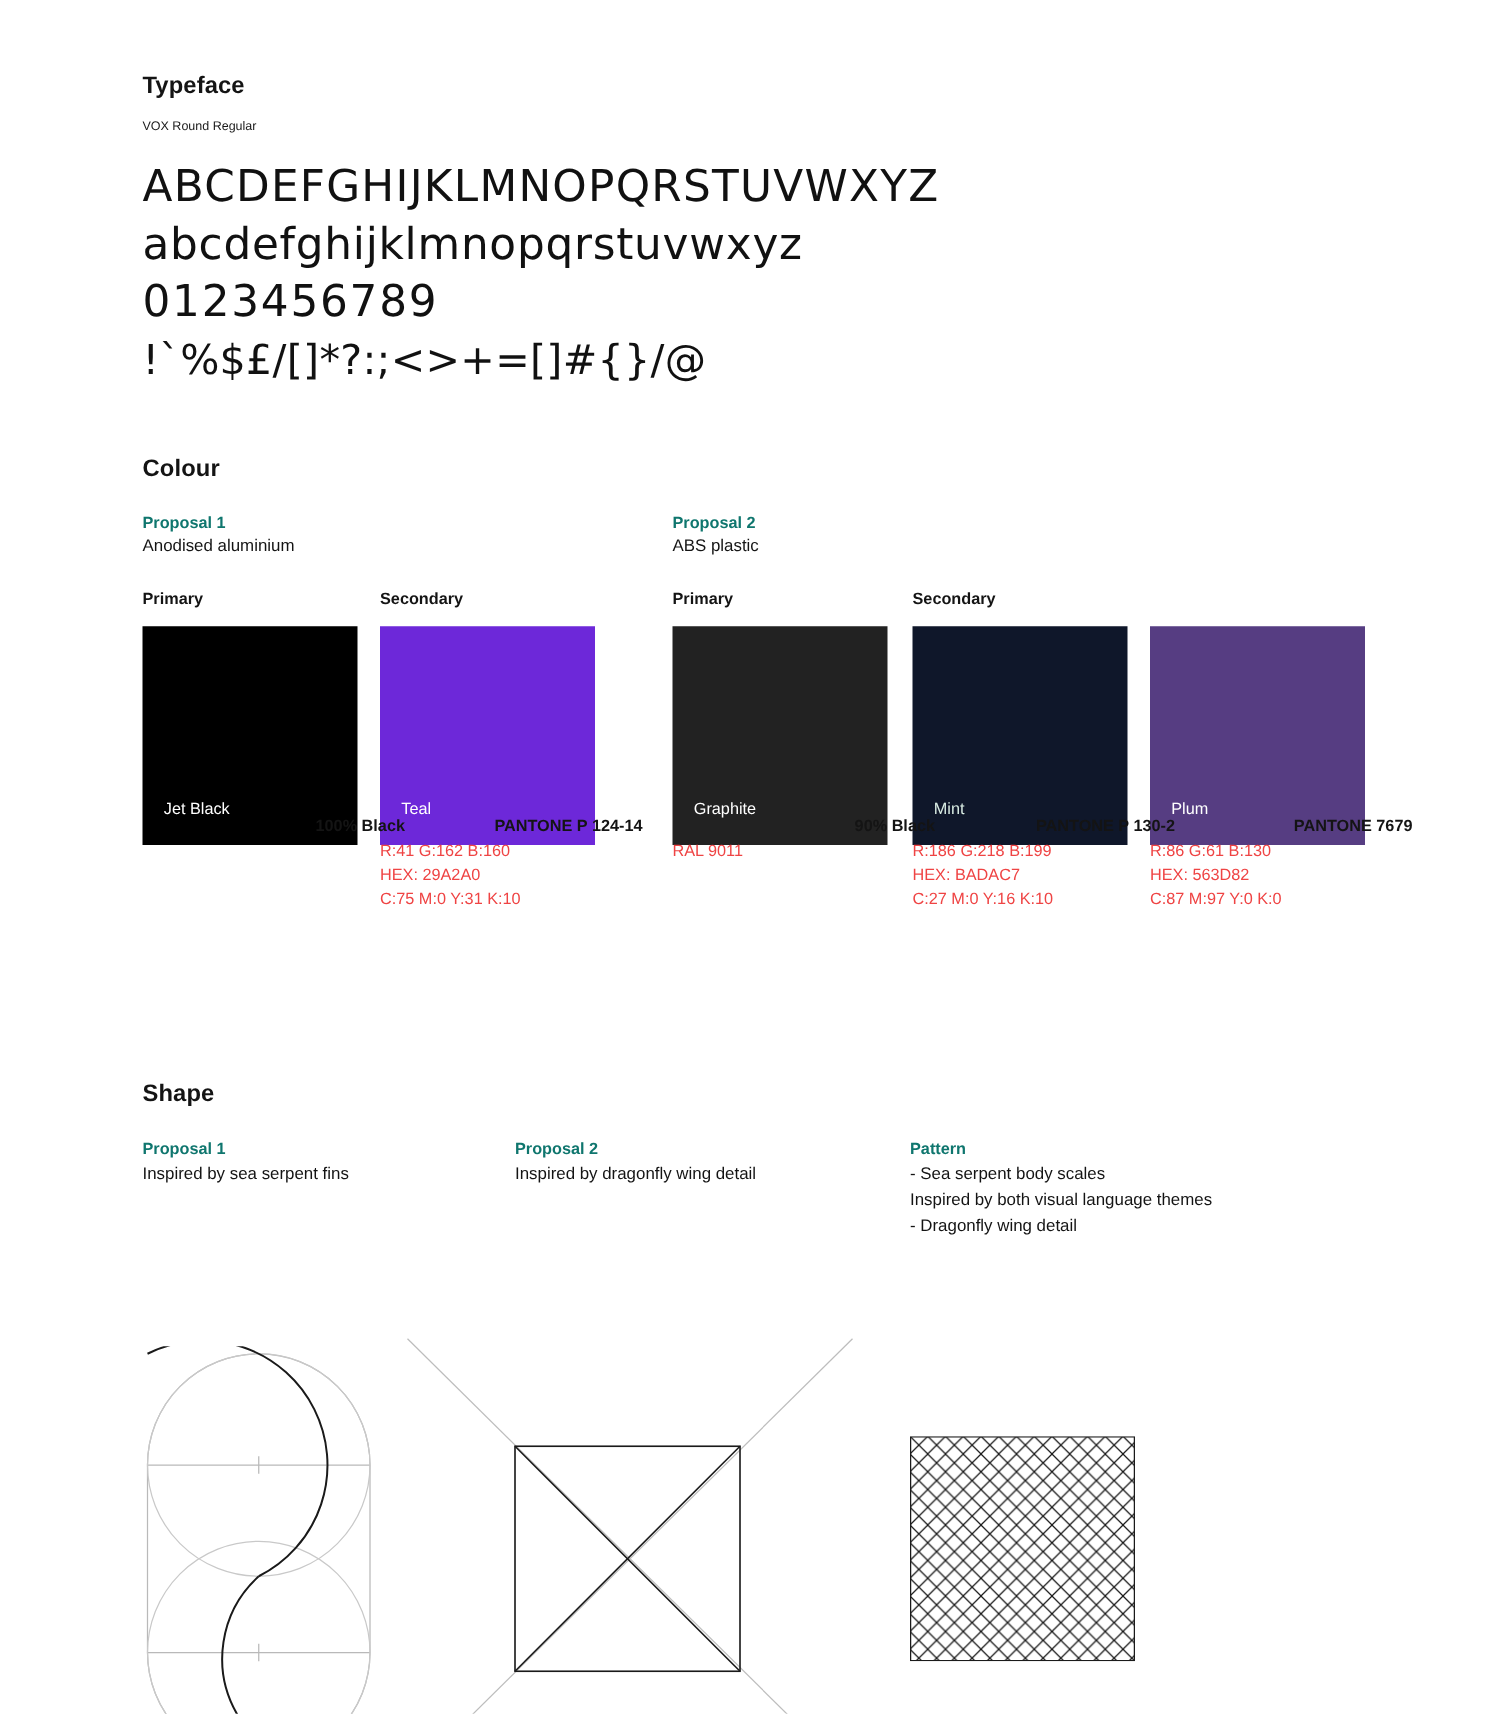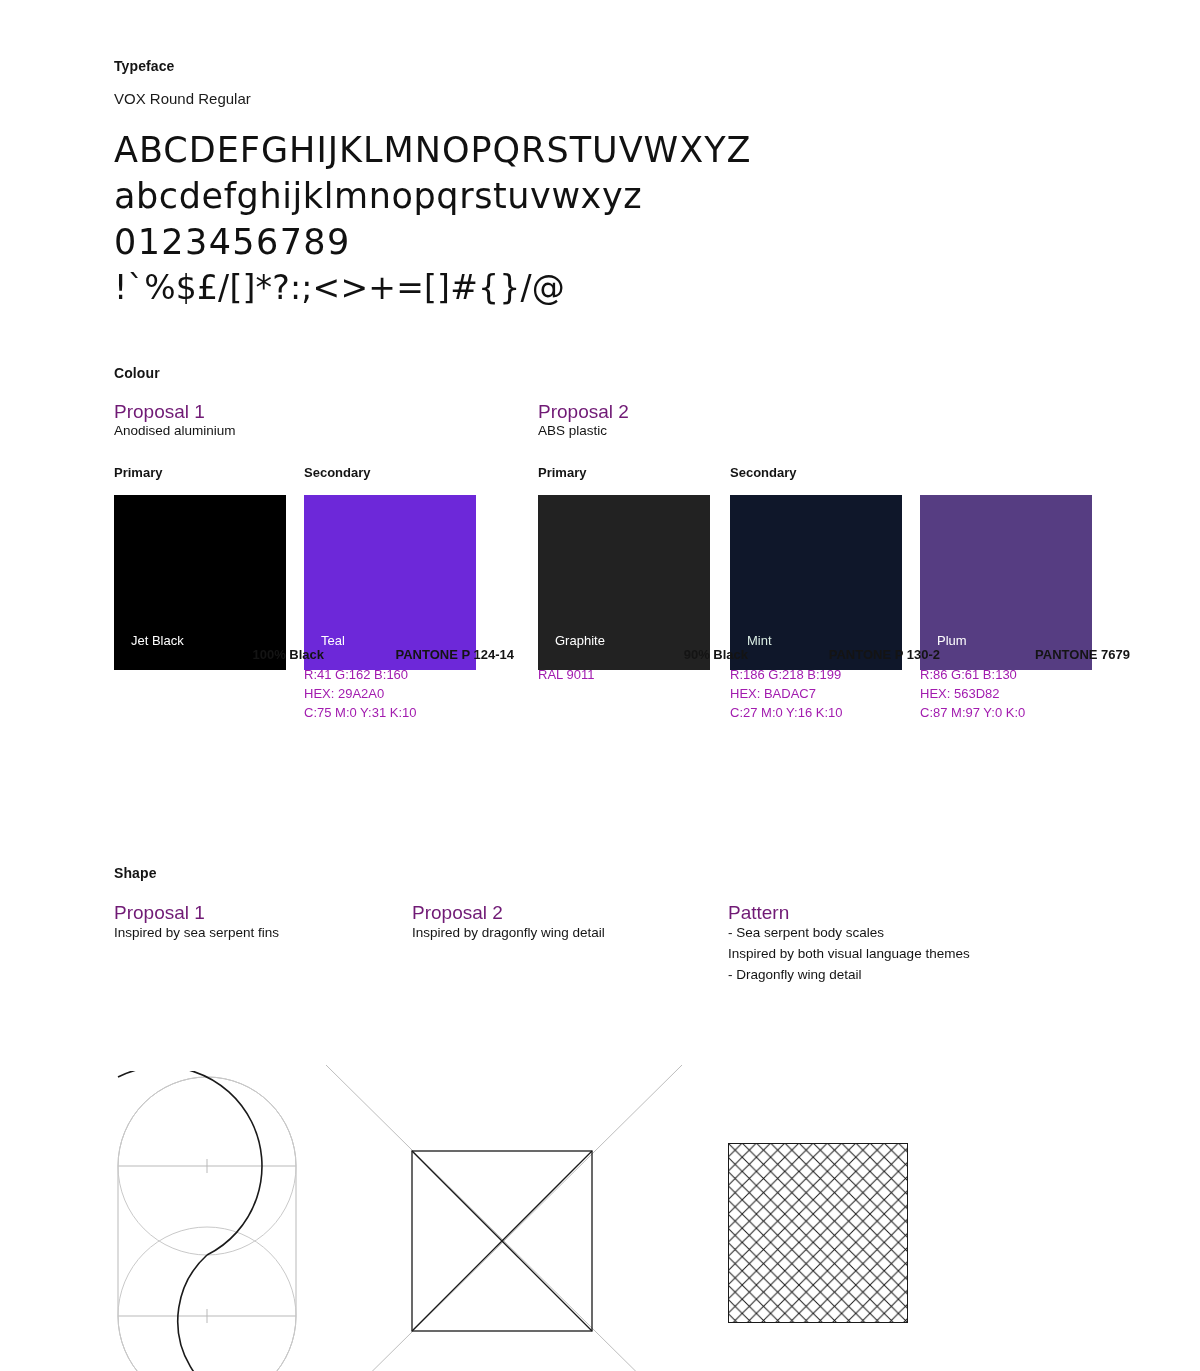--- a/index.html
+++ b/index.html
@@ -18,29 +18,29 @@
   }
   .page {
     position: absolute;
     left: 0; top: 0;
     width: 1200px;
     height: 1371px;
   }
 
   
   .section-title {
-    font-size: 14px;
+    font-size: 19px;
     font-weight: bold;
     letter-spacing: 0.1px;
     color: #141414;
   }
   .sub-bold {
-    font-size: 19px;
-    font-weight: normal;
-    color: #701a75;
+    font-size: 13px;
+    font-weight: bold;
+    color: #0f766e;
   }
   .sub-reg {
     font-size: 13.5px;
     font-weight: normal;
     color: #141414;
   }
   .small-label {
     font-size: 13px;
     font-weight: bold;
     color: #141414;
@@ -48,21 +48,21 @@
 
   
   #typeface-section {
     position: absolute;
     left: 114px;
     top: 58px;
     width: 900px;
   }
   #typeface-section .section-title { margin: 0 0 16px 0; }
   #typeface-name {
-    font-size: 15px;
+    font-size: 10px;
     margin: 0 0 22px 0;
   }
   .specimen {
     font-family: "DejaVu Sans", sans-serif;
     font-size: 35px;
     letter-spacing: 1.2px;
     line-height: 42px;
     color: #111;
     margin: 0 0 4px 0;
     white-space: nowrap;
@@ -133,21 +133,21 @@
   }
   .spec .spec-title {
     font-size: 13px;
     font-weight: bold;
     color: #141414;
     margin-bottom: 3px;
     text-align: right;
   }
   .spec .spec-line {
     font-size: 13px;
-    color: #a21caf;
+    color: #ef4444;
     line-height: 19px;
   }
 
   
   #shape-section {
     position: absolute;
     left: 114px;
     top: 865px;
     width: 1020px;
   }

